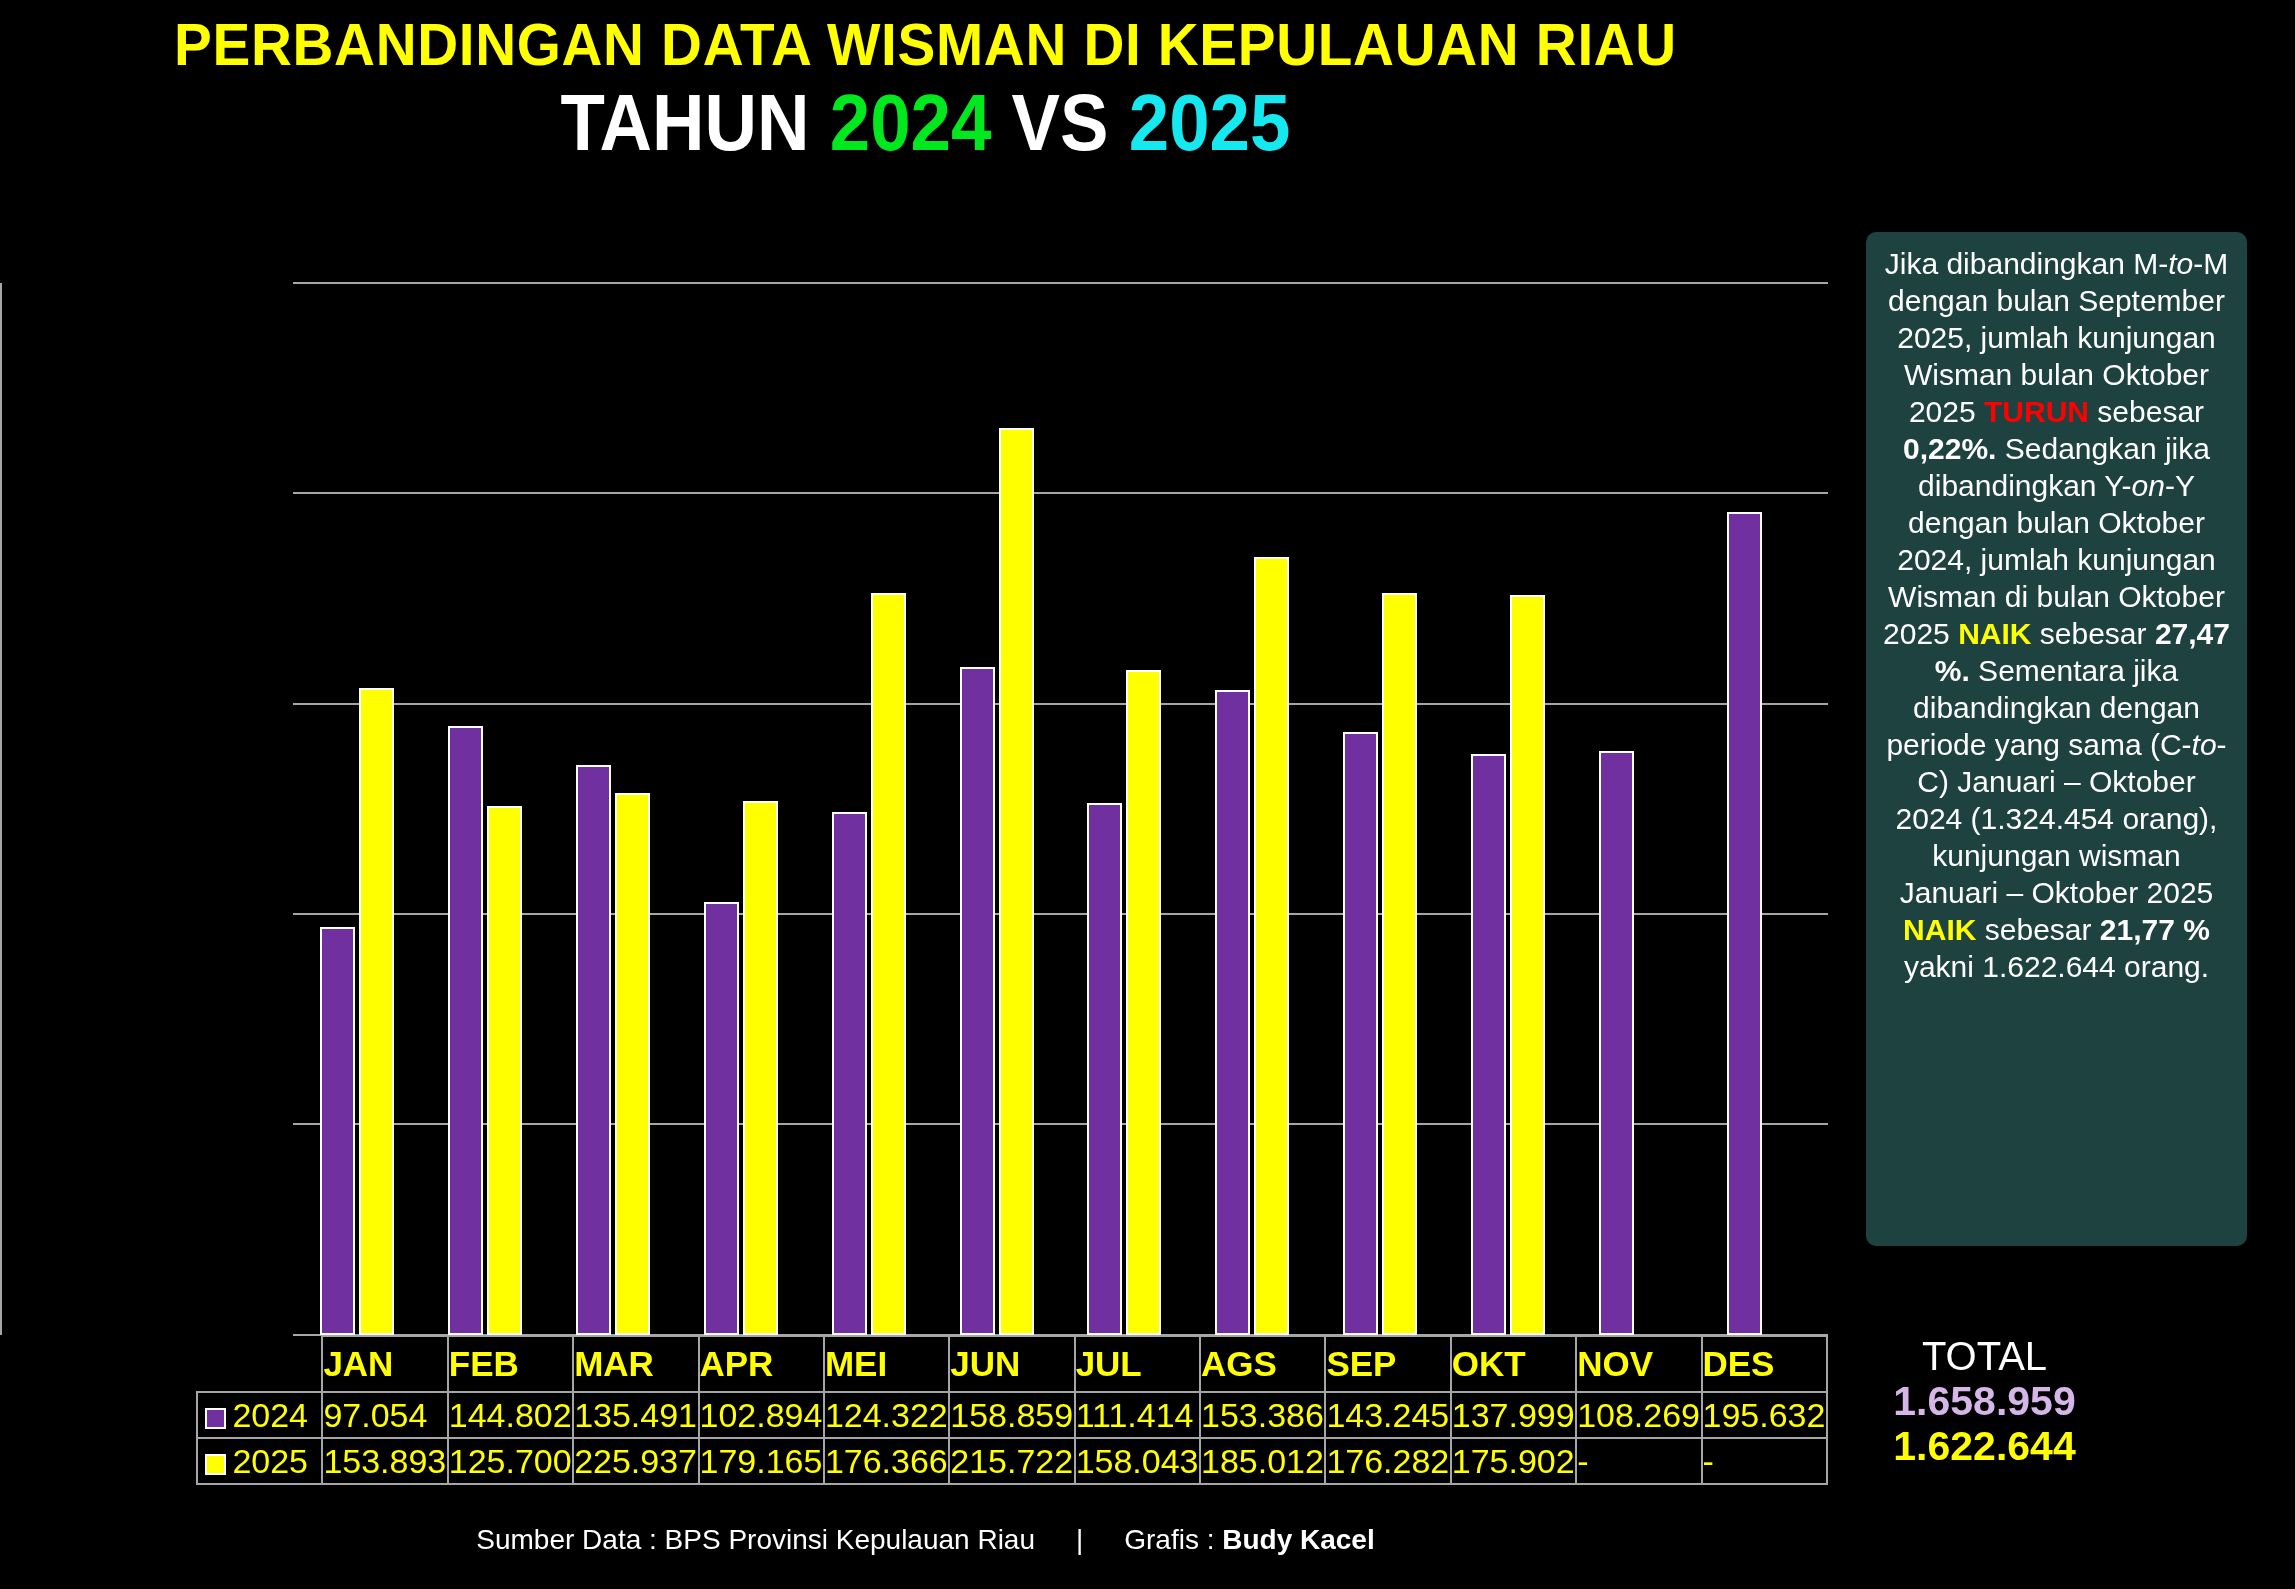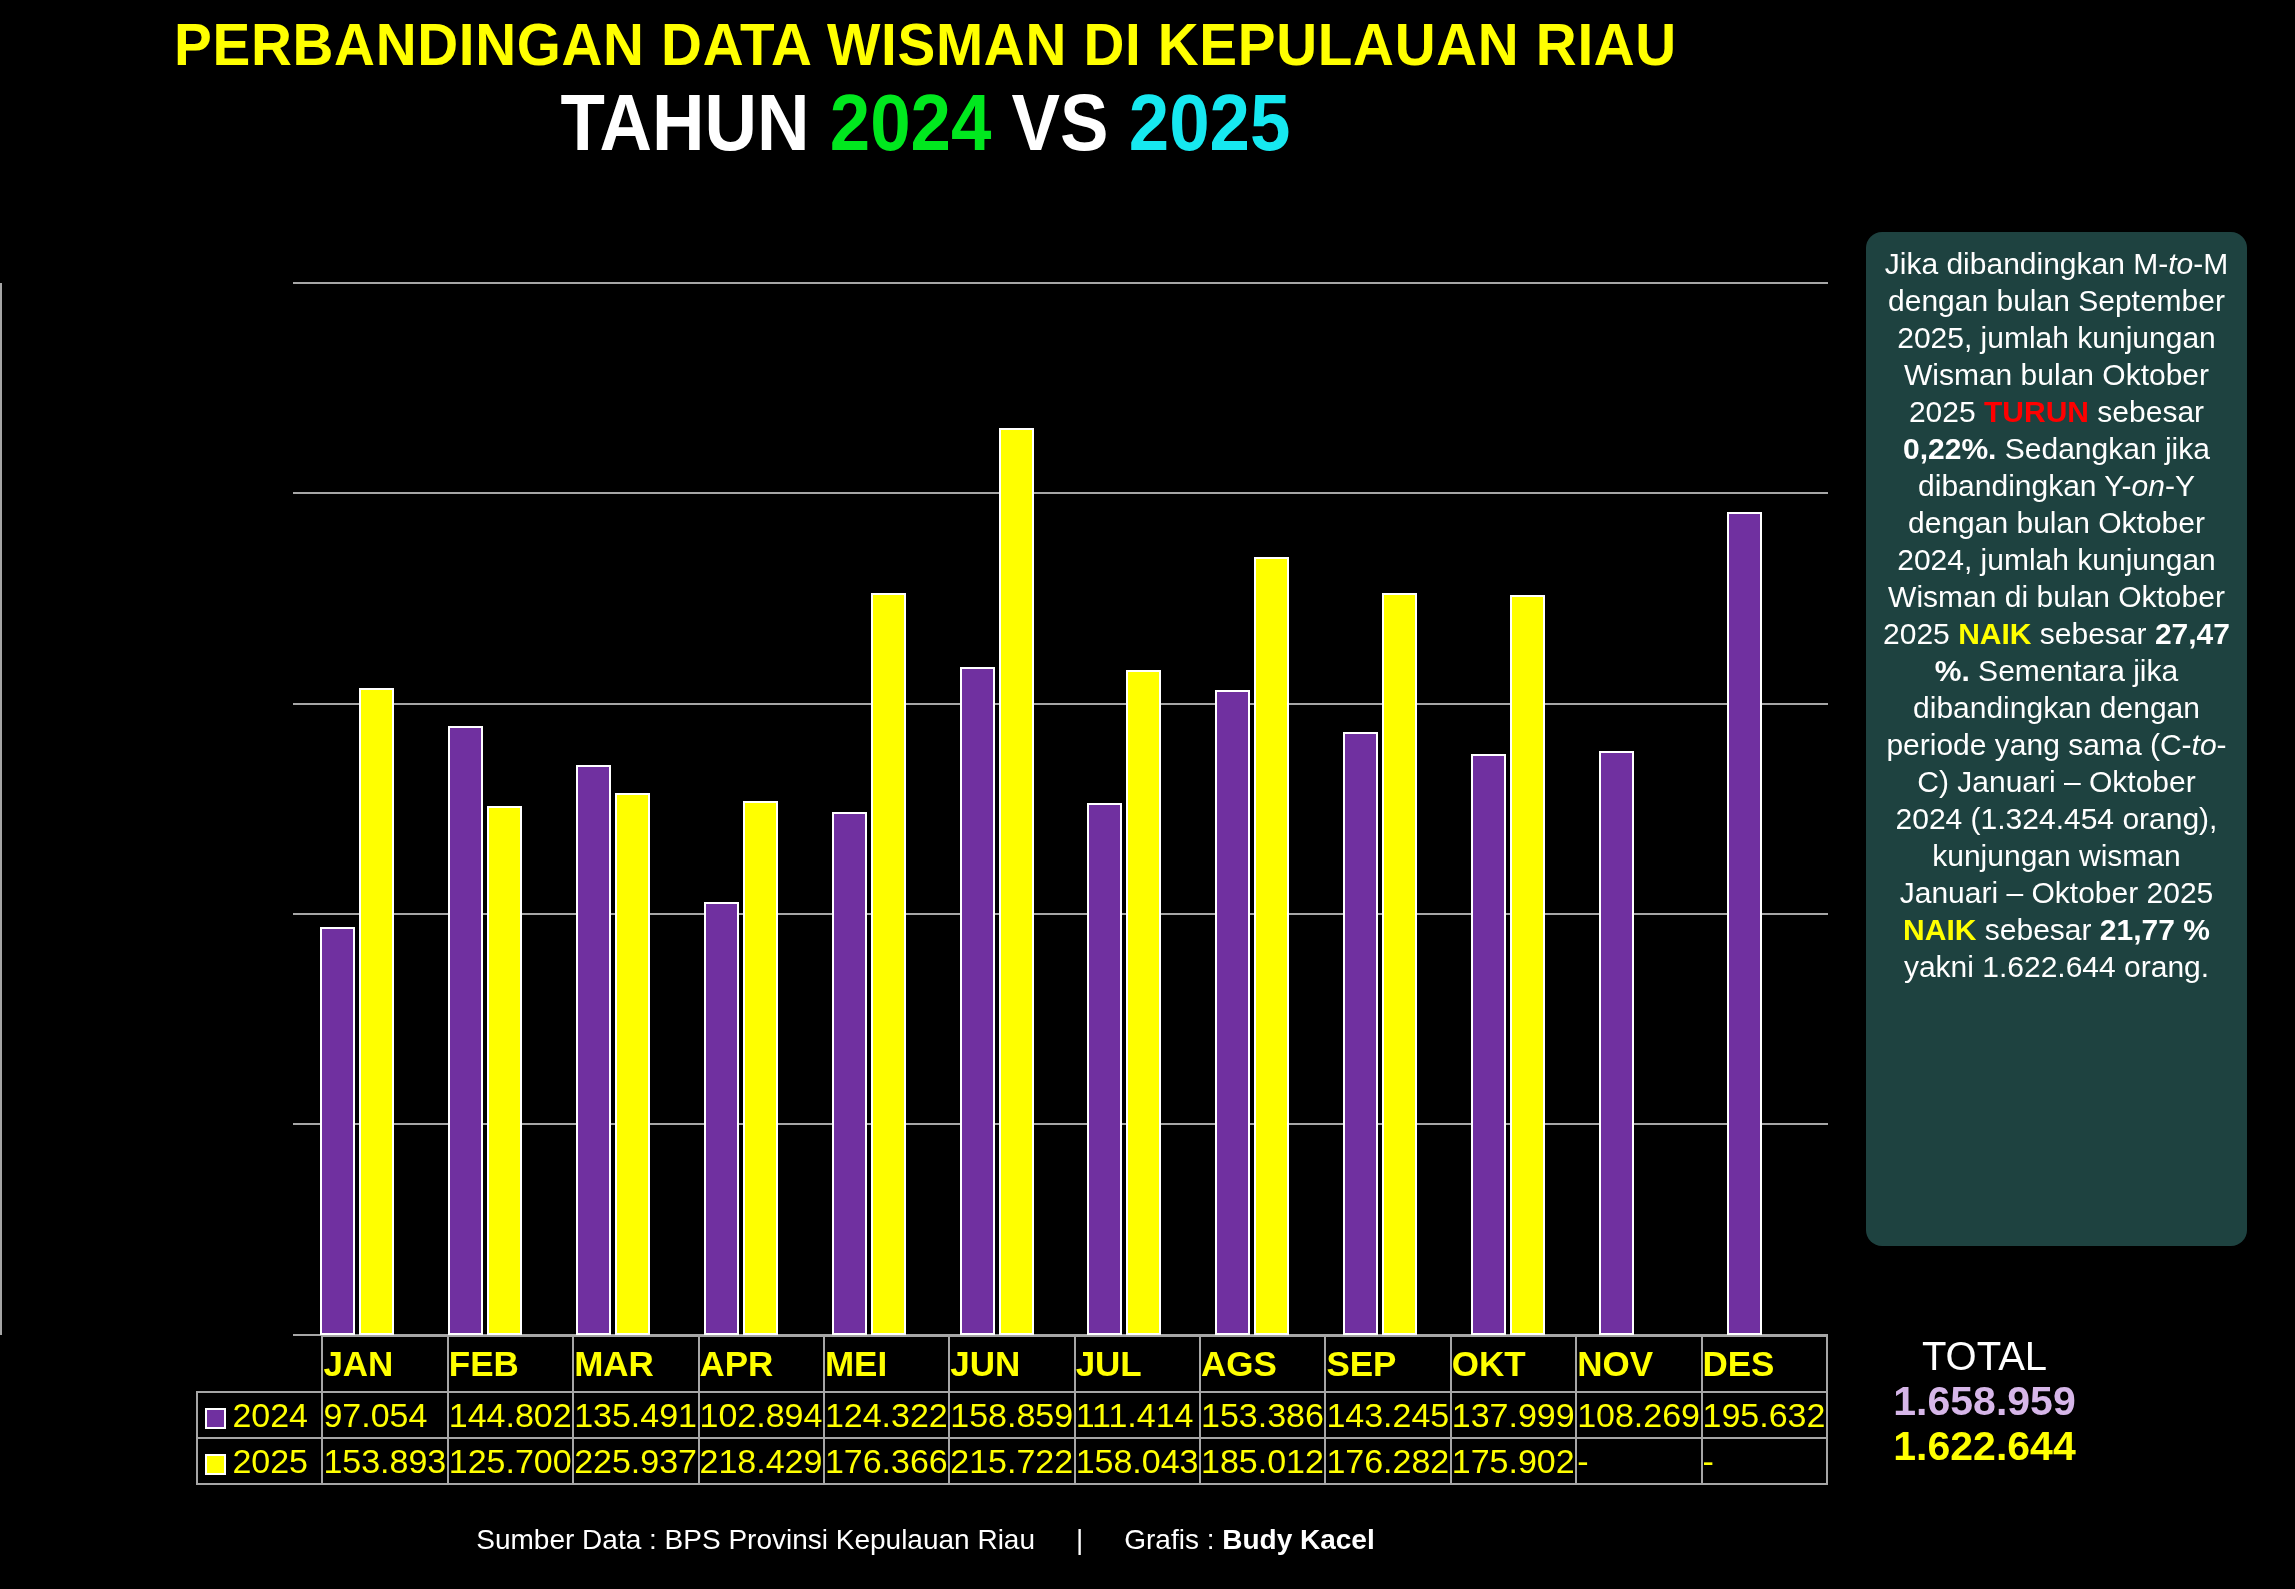--- a/index.html
+++ b/index.html
@@ -55,21 +55,21 @@
 
   
   #totals{position:absolute;left:1836px;top:1334px;width:297px;text-align:center;}
   #totals .tlabel{color:#FFFFFF;font-size:40px;line-height:45px;}
   #totals .t2024{color:#D6B6E8;font-size:41px;font-weight:bold;line-height:45px;}
   #totals .t2025{color:#FFFF00;font-size:41px;font-weight:bold;line-height:45px;}
 
   
   #notebox{
     position:absolute;left:1866px;top:232px;width:381px;height:1014px;
-    background:#1E4240;border-radius:16px;
+    background:#1E4240;border-radius:10px;
     color:#FFFFFF;font-size:30px;line-height:37px;text-align:center;
     padding:12.7px 15.5px;box-sizing:border-box;
     font-family:"Liberation Sans",sans-serif;
   }
   #notebox b{font-weight:bold;}
   #notebox .turun{color:#FF0000;font-weight:bold;}
   #notebox .naik{color:#FFFF00;font-weight:bold;}
   #notebox i{font-style:italic;}
 
   
@@ -182,21 +182,21 @@
         <td>143.245</td>
         <td>137.999</td>
         <td>108.269</td>
         <td>195.632</td>
       </tr>
       <tr>
         <td class="lbl"><span class="swatch y"></span><span>2025</span></td>
         <td>153.893</td>
         <td>125.700</td>
         <td>225.937</td>
-        <td>218.429</td>
+        <td>179.165</td>
         <td>176.366</td>
         <td>215.722</td>
         <td>158.043</td>
         <td>185.012</td>
         <td>176.282</td>
         <td>175.902</td>
         <td>-</td>
         <td>-</td>
       </tr>
     </tbody>

